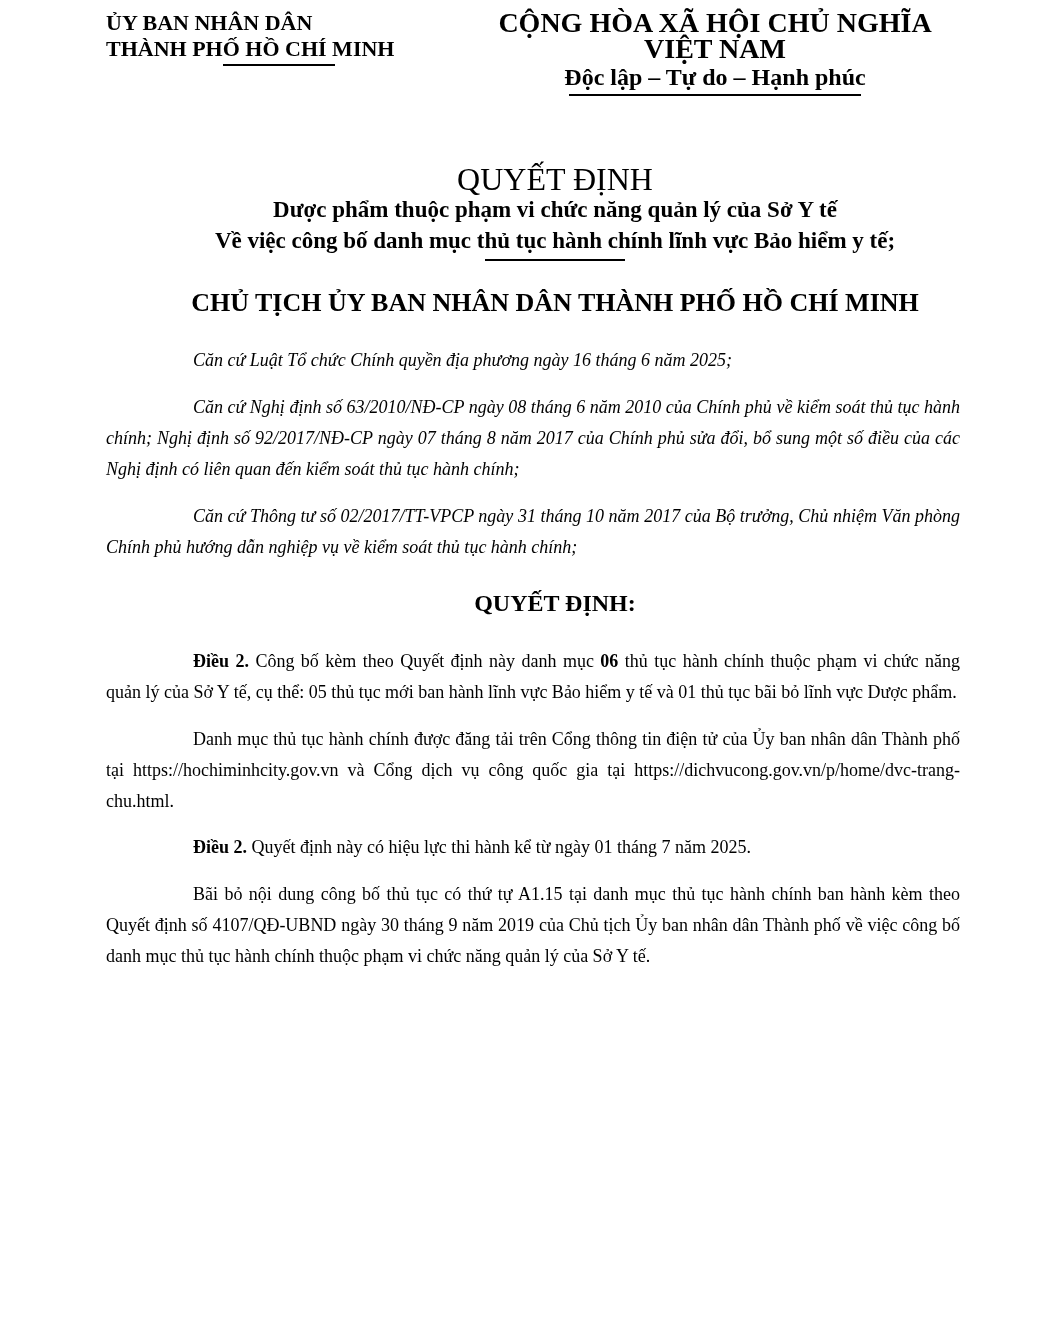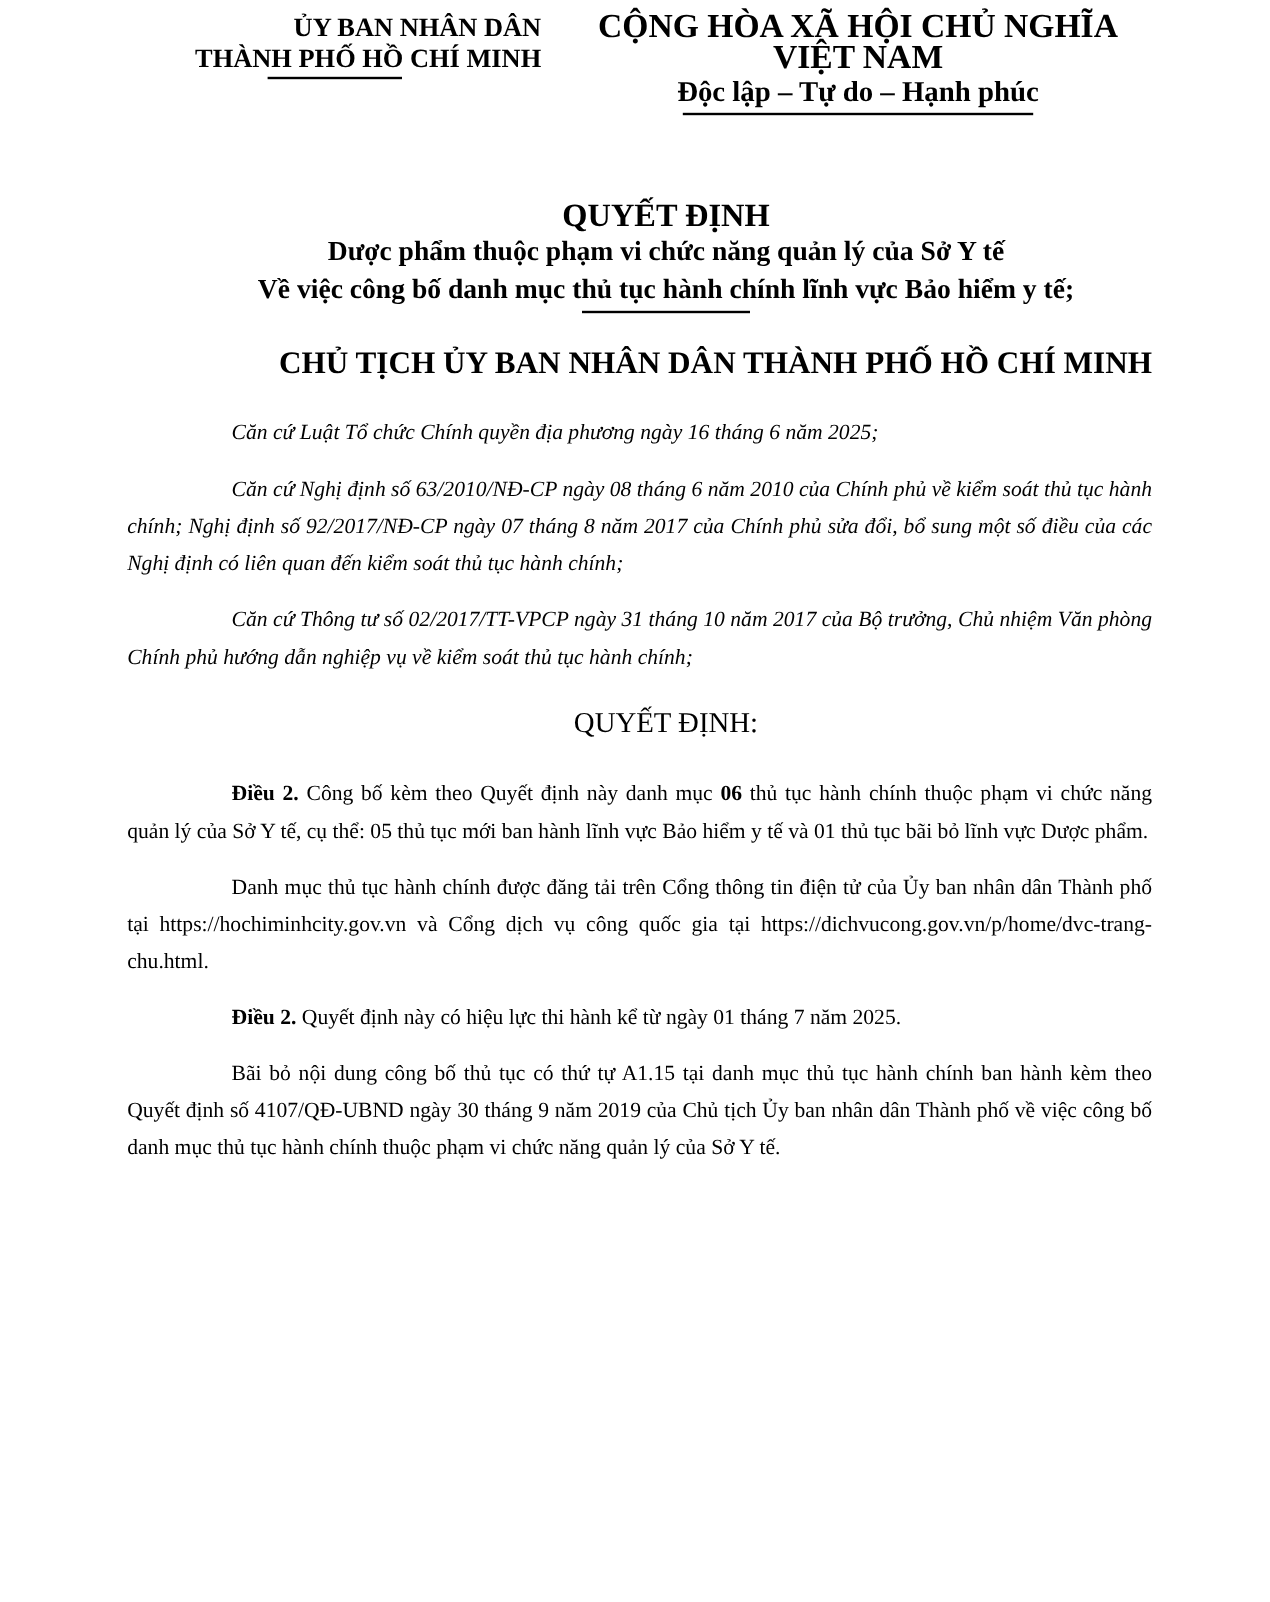--- a/index.html
+++ b/index.html
@@ -22,21 +22,21 @@
     background: #ffffff;
   }
   
   .header-row {
     display: flex;
     justify-content: space-between;
     align-items: flex-start;
   }
   .header-left {
     width: 345px;
-    text-align: right;
+    text-align: left;
     font-weight: bold;
     font-size: 22px;
     line-height: 26px;
   }
   .header-right {
     width: 470px;
     margin-right: 10px;
     text-align: center;
   }
   .national-name {
@@ -78,56 +78,56 @@
     line-height: 30px;
     white-space: pre;
   }
   
   .title-block {
     margin-top: 68px;
     padding-left: 44px;
     text-align: center;
   }
   .doc-type {
-    font-weight: bold;
-    font-size: 27px;
+    font-weight: normal;
+    font-size: 32px;
     line-height: 30px;
   }
   .doc-subject {
     font-weight: bold;
     font-size: 23px;
     line-height: 31px;
   }
   .rule-title {
     width: 140px;
     margin-top: 3px;
   }
   .authority {
     margin-top: 26px;
     padding-left: 44px;
-    text-align: right;
+    text-align: center;
     font-weight: bold;
     font-size: 26px;
     line-height: 32px;
   }
   
   p.doc-par {
     margin: 16px 0 0 0;
     font-size: 18px;
     line-height: 31px;
     text-align: justify;
     text-indent: 87px;
   }
   p.italic { font-style: italic; }
   p.first-after-heading { margin-top: 26px; }
   .decision-heading {
     margin-top: 25px;
     padding-left: 44px;
     text-align: center;
-    font-weight: normal;
+    font-weight: bold;
     font-size: 24px;
     line-height: 30px;
   }
   p.article-1 { margin-top: 28px; }
   p.portal { }
   p.article-2 { margin-top: 15px; }
   p.repeal { margin-top: 16px; }
   .b { font-weight: bold; }
 </style>
 </head>

